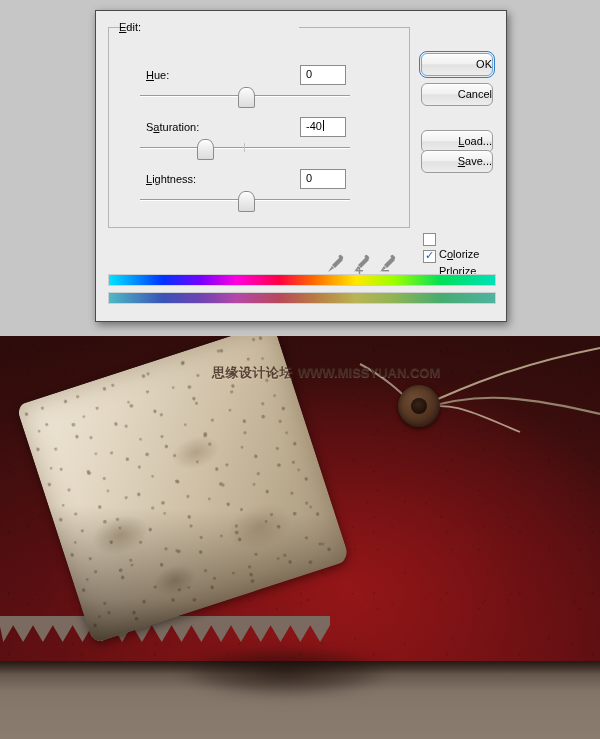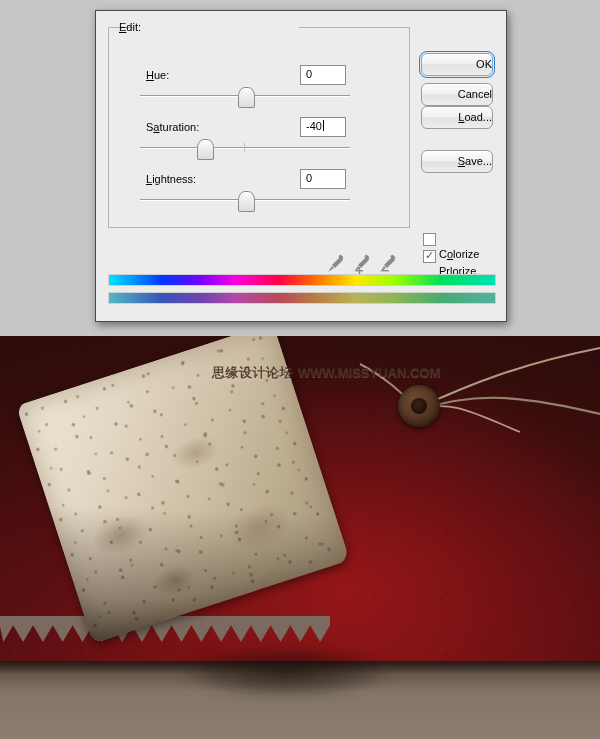--- a/index.html
+++ b/index.html
@@ -332,21 +332,21 @@
         <div class="sl-field">
           <div class="sl-val">0</div>
         </div>
         <div class="track"></div>
         <div class="track-mid" style="left:148px;"></div>
         <div class="thumb" style="left:142px;"></div>
       </div>
 
       <div class="btn primary" style="top:42px;"><span>OK</span></div>
       <div class="btn" style="top:72px;"><span>Cancel</span></div>
-      <div class="btn" style="top:95px;"><u>L</u><span>oad...</span></div>
+      <div class="btn" style="top:119px;"><u>L</u><span>oad...</span></div>
       <div class="btn" style="top:139px;"><u>S</u><span>ave...</span></div>
 
       <div class="checkrow" style="top:221px;">
         <div class="cbox"></div>
         <div class="cb-label"><span>C</span><u>o</u><span>lorize</span></div>
       </div>
       <div class="checkrow" style="top:238px;">
         <div class="cbox">
           <div class="tick">✓</div>
         </div>

